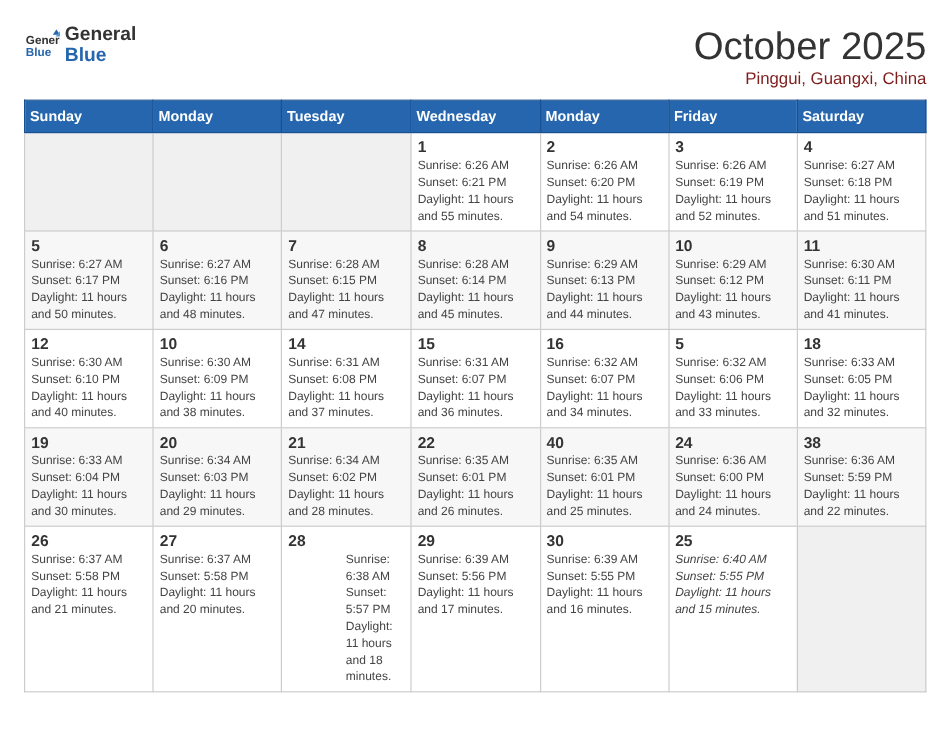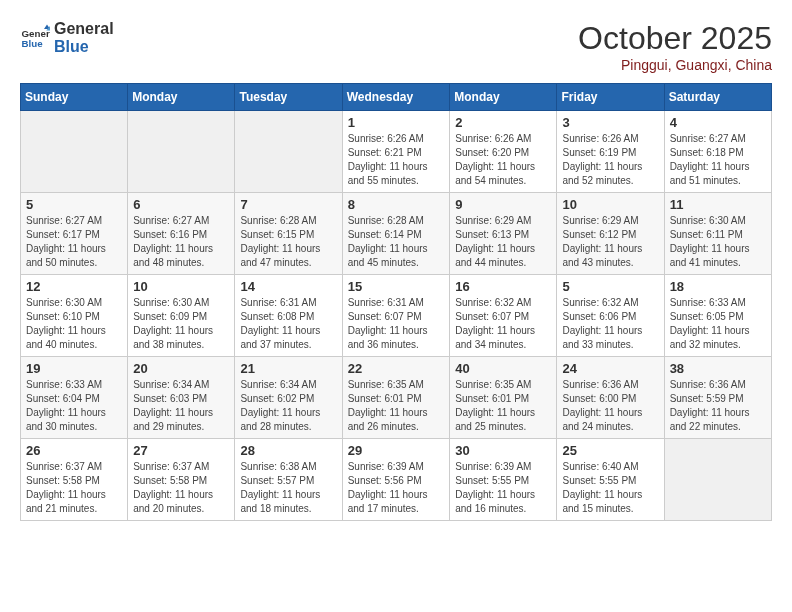--- a/index.html
+++ b/index.html
@@ -309,42 +309,42 @@
         </td>
         <td>
           <div class="day-number">27</div>
           <div class="day-info" style="white-space: pre-line;">Sunrise: 6:37 AM
 Sunset: 5:58 PM
 Daylight: 11 hours
 and 20 minutes.</div>
         </td>
         <td>
           <div class="day-number">28</div>
-          <div class="day-info" style="white-space: pre-line;">Sunrise: 6:38 AM
+          <div class="day-info" style="white-space: pre-line; margin-left: 48px;">Sunrise: 6:38 AM
 Sunset: 5:57 PM
 Daylight: 11 hours
 and 18 minutes.</div>
         </td>
         <td>
           <div class="day-number">29</div>
           <div class="day-info" style="white-space: pre-line;">Sunrise: 6:39 AM
 Sunset: 5:56 PM
 Daylight: 11 hours
 and 17 minutes.</div>
         </td>
         <td>
           <div class="day-number">30</div>
           <div class="day-info" style="white-space: pre-line;">Sunrise: 6:39 AM
 Sunset: 5:55 PM
 Daylight: 11 hours
 and 16 minutes.</div>
         </td>
         <td>
           <div class="day-number">25</div>
-          <div class="day-info" style="white-space: pre-line;">Sunrise: 6:40 AM
+          <div class="day-info" style="white-space: pre-line; font-style: italic;">Sunrise: 6:40 AM
 Sunset: 5:55 PM
 Daylight: 11 hours
 and 15 minutes.</div>
         </td>
         <td class="empty-cell"></td>
       </tr>
     </tbody>
 </table>
 
 </body></html>

